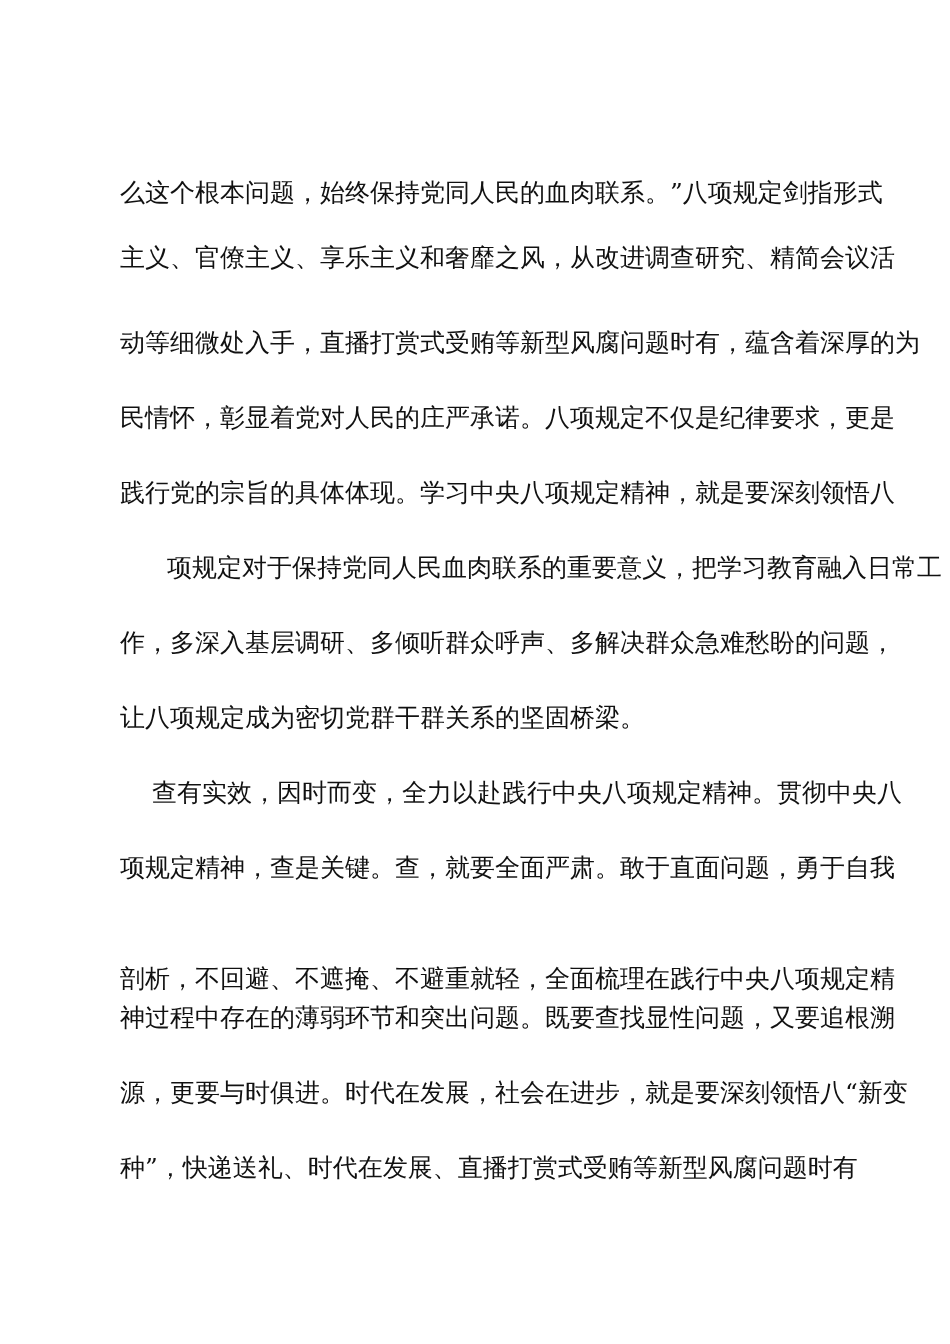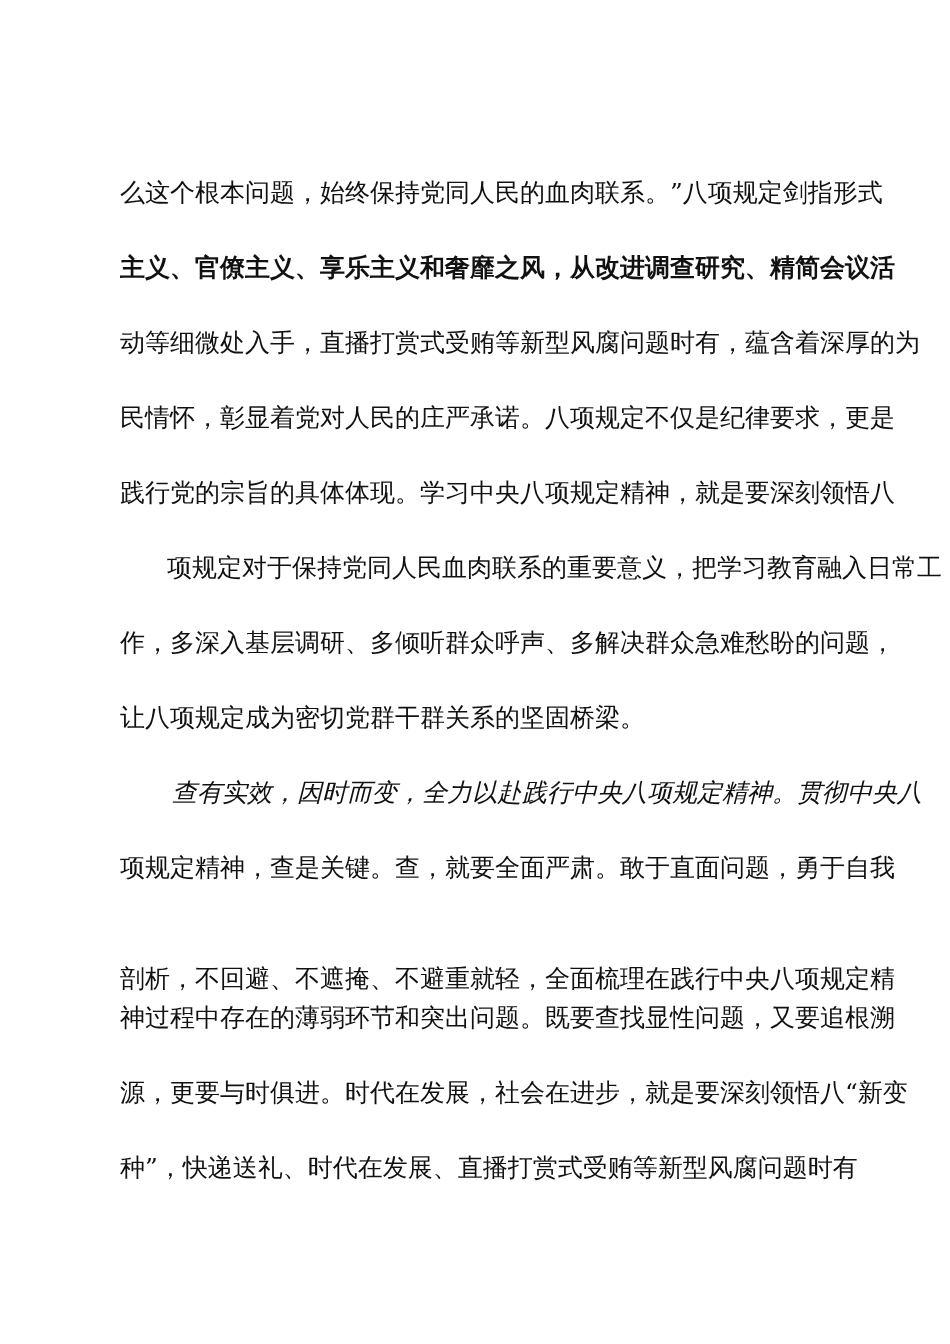--- a/index.html
+++ b/index.html
@@ -32,33 +32,32 @@
       line-height: 34px;
       white-space: nowrap;
       text-align: justify;
       text-align-last: justify;
       letter-spacing: 0;
     }
     .line.last {
       text-align-last: left;
     }
     .line.indent {
-      left: 172px;
+      left: 152px;
       width: 672px;
-      font-style: italic;
     }
   </style>
 </head>
 <body>
 
 <div class="page">
 
   <div>
     <div class="line" style="top:176px;">么这个根本问题，始终保持党同人民的血肉联系。”八项规定剑指形式</div>
-    <div class="line" style="top:251px;font-weight:bold;">主义、官僚主义、享乐主义和奢靡之风，从改进调查研究、精简会议活</div>
+    <div class="line" style="top:241px;">主义、官僚主义、享乐主义和奢靡之风，从改进调查研究、精简会议活</div>
     <div class="line" style="top:326px;">动等细微处入手，直播打赏式受贿等新型风腐问题时有，蕴含着深厚的为</div>
     <div class="line" style="top:401px;">民情怀，彰显着党对人民的庄严承诺。八项规定不仅是纪律要求，更是</div>
     <div class="line" style="top:476px;">践行党的宗旨的具体体现。学习中央八项规定精神，就是要深刻领悟八</div>
     <div class="line" style="top:551px;margin-left:47px;">项规定对于保持党同人民血肉联系的重要意义，把学习教育融入日常工</div>
     <div class="line" style="top:626px;">作，多深入基层调研、多倾听群众呼声、多解决群众急难愁盼的问题，</div>
     <div class="line last" style="top:701px;">让八项规定成为密切党群干群关系的坚固桥梁。</div>
   </div>
 
   <div>
     <div class="line indent" style="top:776px;">查有实效，因时而变，全力以赴践行中央八项规定精神。贯彻中央八</div>

